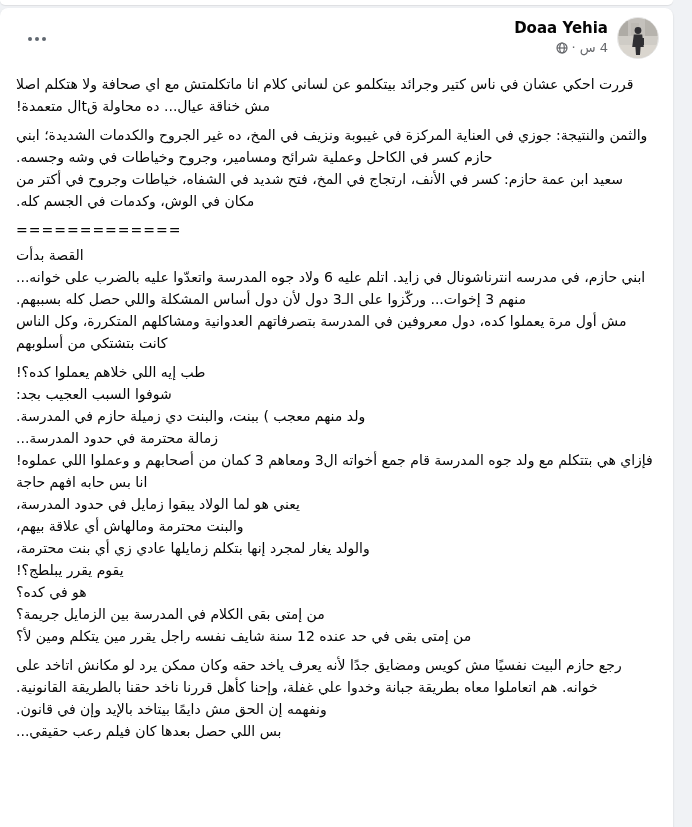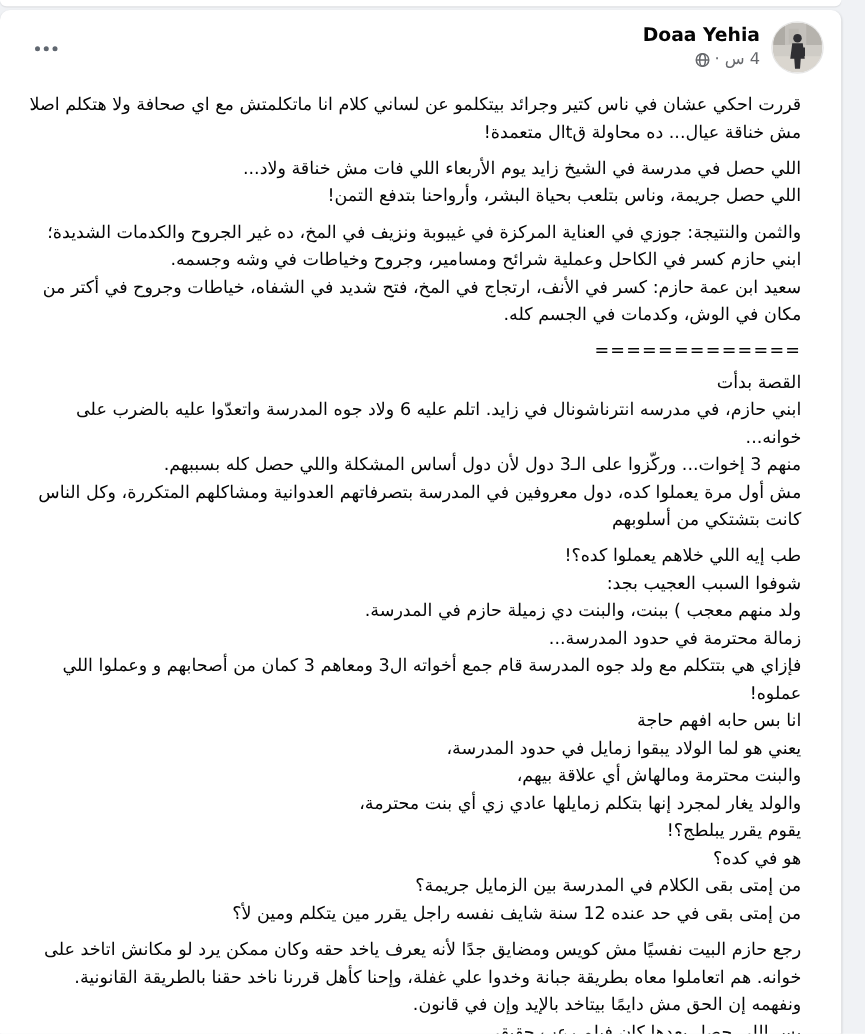--- a/index.html
+++ b/index.html
@@ -45,21 +45,21 @@
     display:flex;align-items:center;gap:3px;
     padding:10px 6px;margin-top:10px;margin-left:6px;
     border-radius:18px;cursor:pointer;
   }
   .more-btn .dot{width:4px;height:4px;border-radius:50%;background:#606770;}
   
   .post-body{
     padding:12px 16px 0 16px;
     font-size:14px;line-height:22px;color:#050505;
   }
-  .para{margin:0 16px 7px 0;text-align:right;unicode-bidi:plaintext;}
+  .para{margin:0 4px 7px 0;text-align:left;unicode-bidi:plaintext;}
   .para[dir="ltr"]{letter-spacing:1px;margin-bottom:3px;color:#050505;}
 </style>
 </head>
 <body>
 
 <div class="prev-card-bottom"></div>
 
 <div class="card">
 
   <div class="post-header">
@@ -98,21 +98,20 @@
     <div class="more-btn">
       <span class="dot"></span>
       <span class="dot"></span>
       <span class="dot"></span>
     </div>
 
   </div>
 
   <div class="post-body">
       <div class="para" dir="rtl">قررت احكي عشان في ناس كتير وجرائد بيتكلمو عن لساني كلام انا ماتكلمتش مع اي صحافة ولا هتكلم اصلا مش خناقة عيال... ده محاولة قtال متعمدة!</div>
-      <div class="para" dir="rtl">اللي حصل في مدرسة في الشيخ زايد يوم الأربعاء اللي فات مش خناقة ولاد...<br>اللي حصل جريمة، وناس بتلعب بحياة البشر، وأرواحنا بتدفع التمن!</div>
       <div class="para" dir="rtl">والثمن والنتيجة: جوزي في العناية المركزة في غيبوبة ونزيف في المخ، ده غير الجروح والكدمات الشديدة؛ ابني حازم كسر في الكاحل وعملية شرائح ومسامير، وجروح وخياطات في وشه وجسمه.<br>سعيد ابن عمة حازم: كسر في الأنف، ارتجاج في المخ، فتح شديد في الشفاه، خياطات وجروح في أكتر من مكان في الوش، وكدمات في الجسم كله.</div>
       <div class="para" dir="ltr">=============</div>
       <div class="para" dir="rtl">القصة بدأت<br>ابني حازم، في مدرسه انترناشونال في زايد. اتلم عليه 6 ولاد جوه المدرسة واتعدّوا عليه بالضرب على خوانه...<br>منهم 3 إخوات... وركّزوا على الـ3 دول لأن دول أساس المشكلة واللي حصل كله بسببهم.<br>مش أول مرة يعملوا كده، دول معروفين في المدرسة بتصرفاتهم العدوانية ومشاكلهم المتكررة، وكل الناس كانت بتشتكي من أسلوبهم</div>
       <div class="para" dir="rtl">طب إيه اللي خلاهم يعملوا كده؟!<br>شوفوا السبب العجيب بجد:<br>ولد منهم معجب ) ببنت، والبنت دي زميلة حازم في المدرسة.<br>زمالة محترمة في حدود المدرسة...<br>فإزاي هي بتتكلم مع ولد جوه المدرسة قام جمع أخواته ال3 ومعاهم 3 كمان من أصحابهم و وعملوا اللي عملوه!<br>انا بس حابه افهم حاجة<br>يعني هو لما الولاد يبقوا زمايل في حدود المدرسة،<br>والبنت محترمة ومالهاش أي علاقة بيهم،<br>والولد يغار لمجرد إنها بتكلم زمايلها عادي زي أي بنت محترمة،<br>يقوم يقرر يبلطج؟!<br>هو في كده؟<br>من إمتى بقى الكلام في المدرسة بين الزمايل جريمة؟<br>من إمتى بقى في حد عنده 12 سنة شايف نفسه راجل يقرر مين يتكلم ومين لأ؟</div>
       <div class="para" dir="rtl">رجع حازم البيت نفسيًا مش كويس ومضايق جدًا لأنه يعرف ياخد حقه وكان ممكن يرد لو مكانش اتاخد على خوانه. هم اتعاملوا معاه بطريقة جبانة وخدوا علي غفلة، وإحنا كأهل قررنا ناخد حقنا بالطريقة القانونية.<br>ونفهمه إن الحق مش دايمًا بيتاخد بالإيد وإن في قانون.<br>بس اللي حصل بعدها كان فيلم رعب حقيقي...</div>
     </div>
 
 </div>
 
 </body></html>

